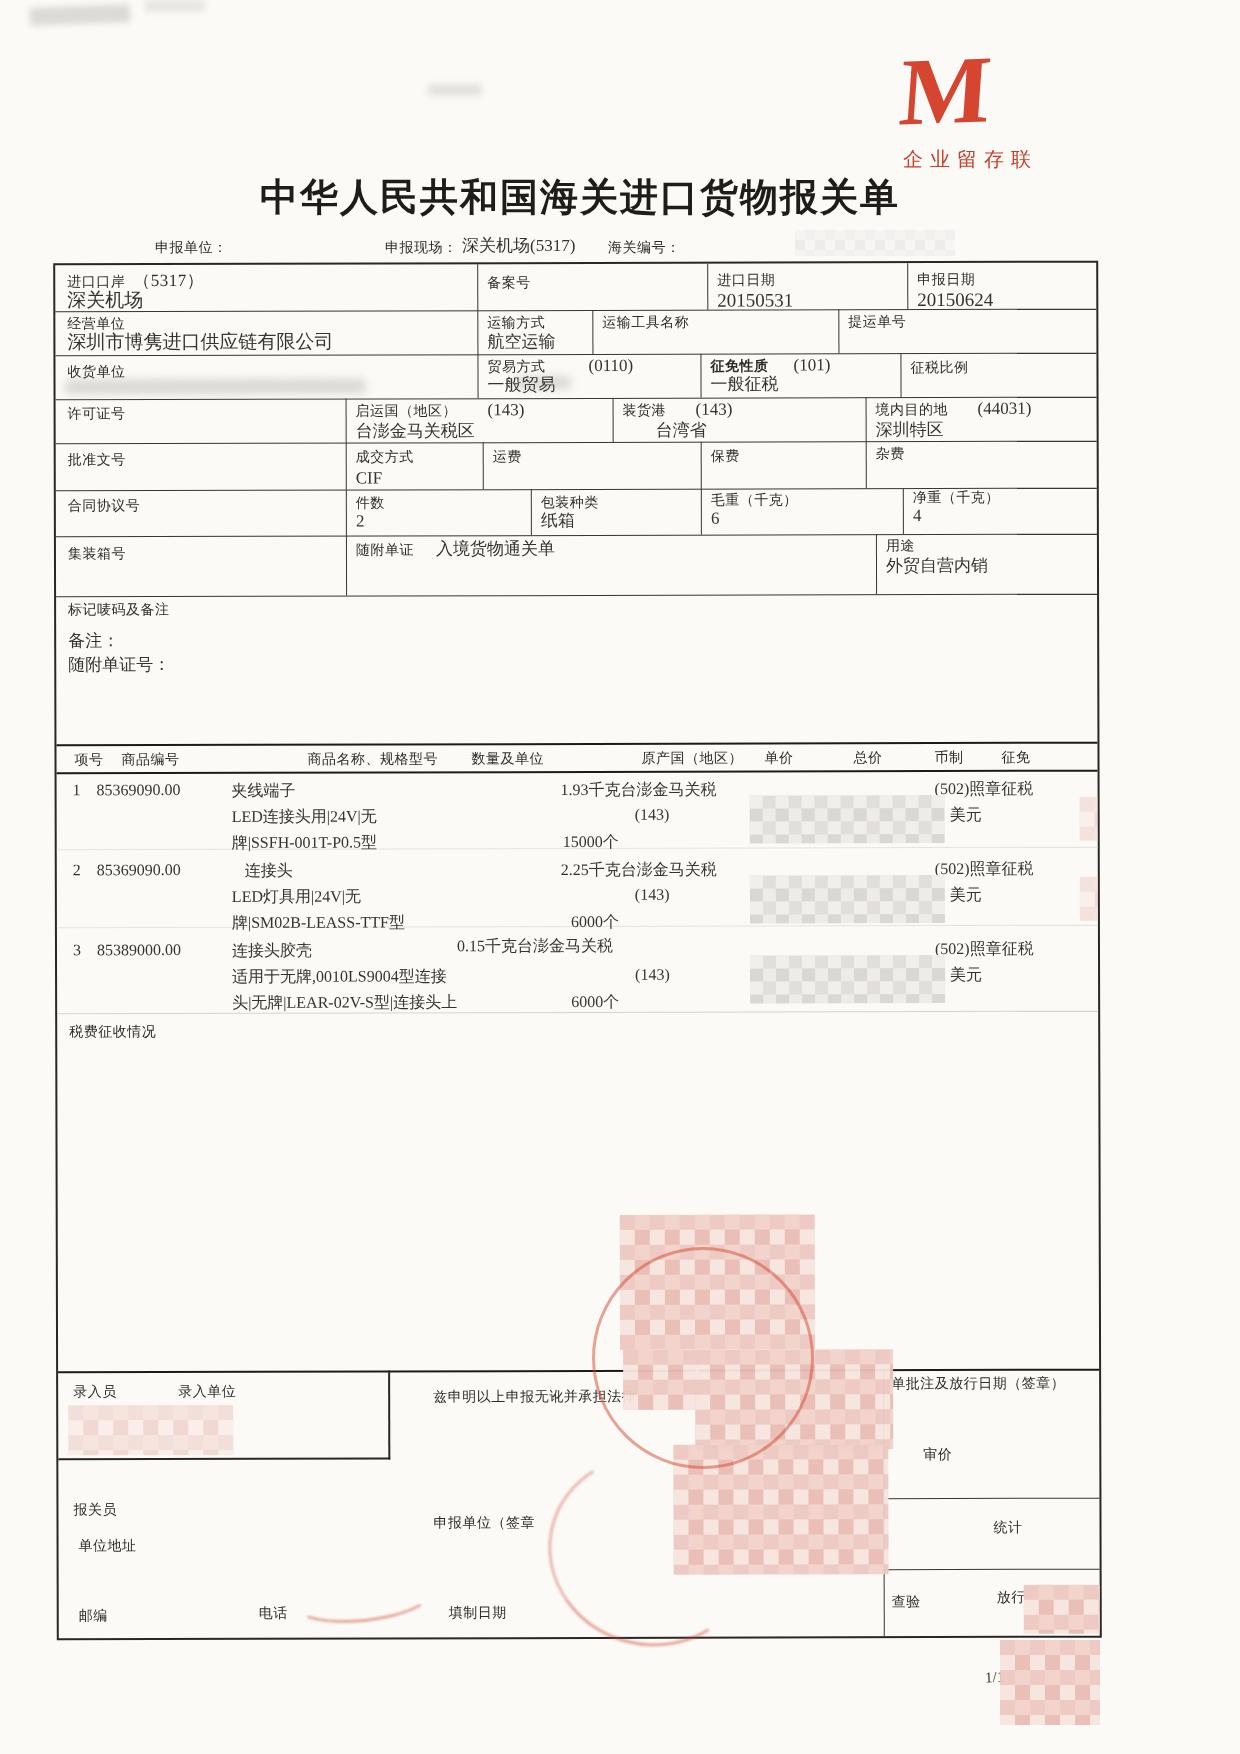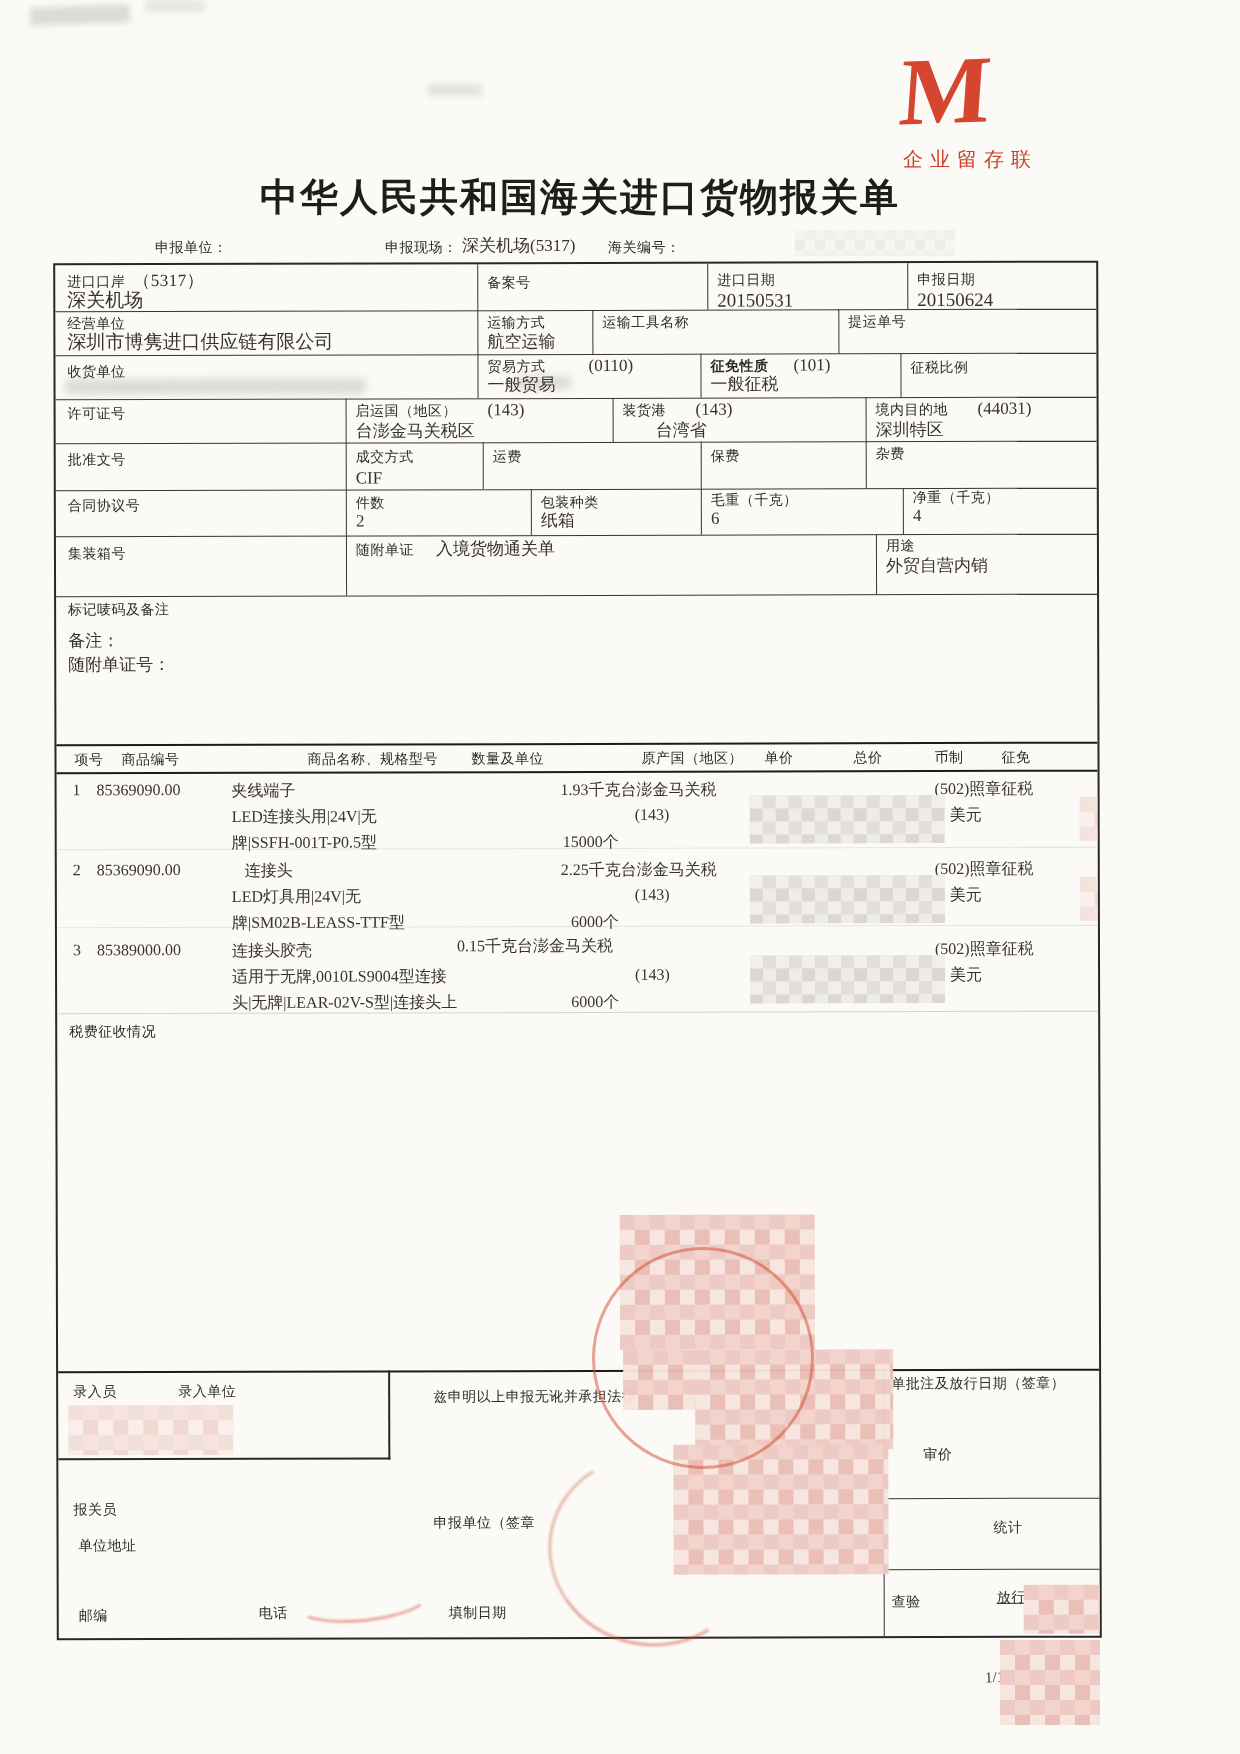--- a/index.html
+++ b/index.html
@@ -209,21 +209,21 @@
   <div class="txt lbl" style="left:15px;top:1118px;">录入员</div>
   <div class="txt lbl" style="left:120px;top:1118px;">录入单位</div>
   <div class="txt lbl" style="left:375px;top:1124px;">兹申明以上申报无讹并承担法律</div>
   <div class="txt lbl" style="left:833px;top:1112px;">单批注及放行日期（签章）</div>
   <div class="txt lbl" style="left:865px;top:1183px;">审价</div>
   <div class="txt lbl" style="left:15px;top:1236px;">报关员</div>
   <div class="txt lbl" style="left:375px;top:1250px;">申报单位（签章</div>
   <div class="txt lbl" style="left:20px;top:1272px;">单位地址</div>
   <div class="txt lbl" style="left:935px;top:1256px;">统计</div>
   <div class="txt lbl" style="left:833px;top:1330px;">查验</div>
-  <div class="txt lbl" style="left:938px;top:1326px;text-decoration:underline;">放行</div>
+  <div class="txt lbl" style="left:938px;top:1326px;">放行</div>
   <div class="txt lbl" style="left:20px;top:1342px;">邮编</div>
   <div class="txt lbl" style="left:200px;top:1340px;">电话</div>
   <div class="txt lbl" style="left:390px;top:1340px;">填制日期</div>
 
   <div class="mosaic-pink" style="left:10px;top:1140px;width:165px;height:50px;opacity:.55;"></div>
   <div class="mosaic-pink" style="left:562px;top:951px;width:195px;height:135px;"></div>
   <div class="mosaic-pink" style="left:565px;top:1086px;width:75px;height:60px;"></div>
   <div class="mosaic-pink" style="left:637px;top:1086px;width:198px;height:100px;"></div>
   <div class="mosaic-pink" style="left:615px;top:1181px;width:215px;height:130px;"></div>
   <div class="mosaic-pink" style="left:965px;top:1322px;width:76px;height:49px;"></div>

